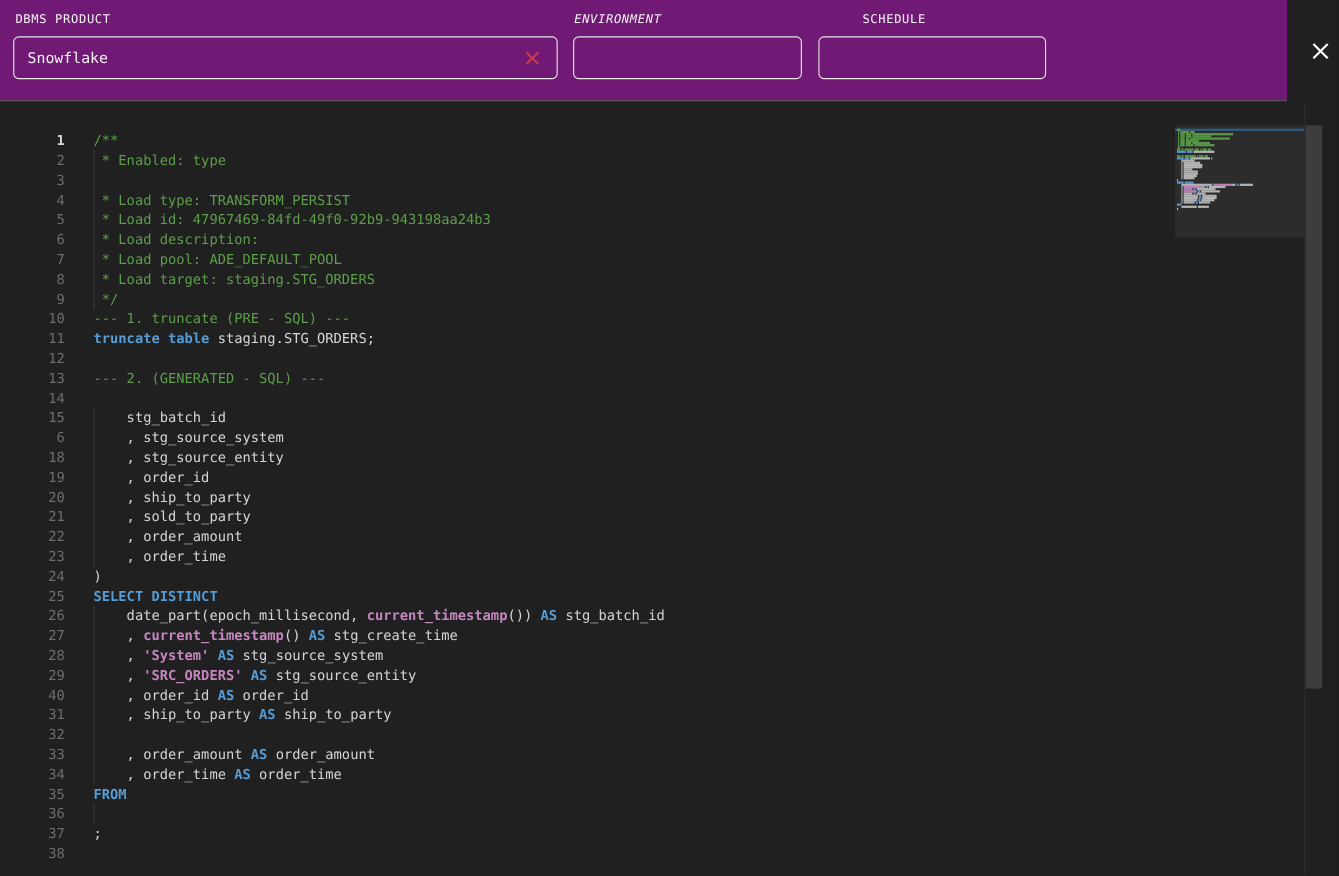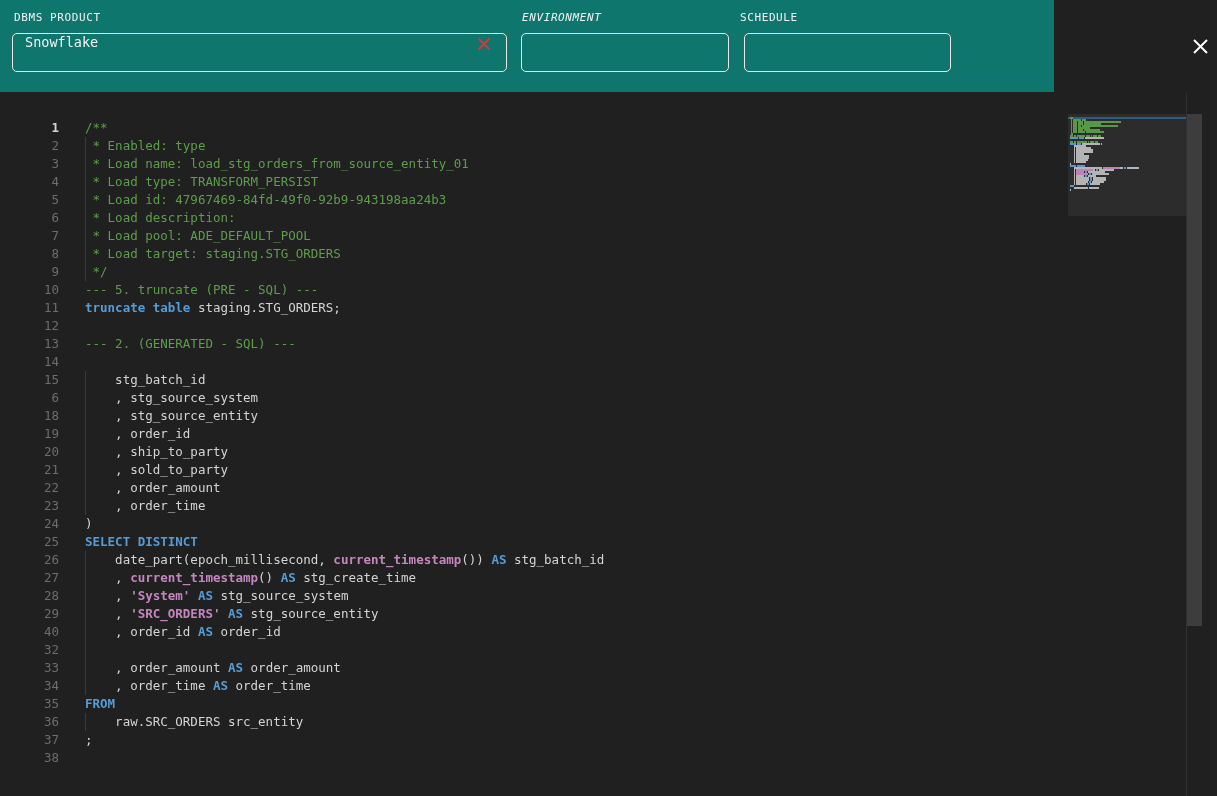--- a/index.html
+++ b/index.html
@@ -6,33 +6,33 @@
   html,body { width:1217px; height:796px; }
   body {
     position: relative;
     background: #202020;
     overflow: hidden;
     font-family: "DejaVu Sans Mono", monospace;
   }
 
   
   .header {
-    position: absolute; left:0; top:0; width:1054px; height:92px;
-    background:#0f766e; border-bottom:1px solid #55555a;
+    position: absolute; left:0; top:0; width:1170px; height:92px;
+    background:#701a75; border-bottom:1px solid #55555a;
   }
   .field-label {
     position:absolute; top:11px;
     font: 11px "DejaVu Sans Mono", monospace;
     letter-spacing:0.6px; color:#f2f2f2; white-space:pre;
   }
   .input-box {
     position:absolute; top:33px; height:39px;
     border:1.5px solid #e8e8e8; border-radius:5px;
     background:transparent;
-    display:flex; padding:0 12px;
+    display:flex; align-items:center; padding:0 12px;
   }
   .input-value {
     flex:1 1 auto;
     font: 13.5px "DejaVu Sans Mono", monospace;
     color:#f2f2f2; white-space:pre;
   }
   .clear-btn {
     flex:0 0 auto; width:20px; height:20px;
     display:flex; align-items:center; justify-content:center;
     background:none; border:none; cursor:pointer; padding:0;
@@ -126,72 +126,73 @@
         </svg>
       </span>
     </button>
   </div>
 
   <div class="field-label" style="left:522px;font-style:italic;">ENVIRONMENT</div>
   <div class="input-box" style="left:521px; width:208px;">
     <span class="input-value"></span>
   </div>
 
-  <div class="field-label" style="left:740px;">SCHEDULE</div>
+  <div class="field-label" style="left:784px;">SCHEDULE</div>
   <div class="input-box" style="left:744px; width:207px;">
     <span class="input-value"></span>
   </div>
 
 
   <button class="close-btn">
     <span style="display:flex;">
       <svg width="19" height="19" viewBox="0 0 19 19">
         <line x1="3" y1="3" x2="16" y2="16" stroke="#ffffff" stroke-width="2"></line>
         <line x1="16" y1="3" x2="3" y2="16" stroke="#ffffff" stroke-width="2"></line>
       </svg>
     </span>
   </button>
 </div>
 
 <div class="editor">
   <div class="code-lines">
       <div class="row"><span class="ln active">1</span><span class="codetext"><span class="tok-c">/**</span></span></div>
       <div class="row g"><span class="ln">2</span><span class="codetext"><span class="tok-c"> * Enabled: type</span></span></div>
-      <div class="row g"><span class="ln">3</span><span class="codetext"><span class="tok-c"> * Load name: load_stg_orders_from_source_entity_01</span></span></div>
+      <div class="row g"><span class="ln">3</span></div>
       <div class="row g"><span class="ln">4</span><span class="codetext"><span class="tok-c"> * Load type: TRANSFORM_PERSIST</span></span></div>
       <div class="row g"><span class="ln">5</span><span class="codetext"><span class="tok-c"> * Load id: 47967469-84fd-49f0-92b9-943198aa24b3</span></span></div>
       <div class="row g"><span class="ln">6</span><span class="codetext"><span class="tok-c"> * Load description:</span></span></div>
       <div class="row g"><span class="ln">7</span><span class="codetext"><span class="tok-c"> * Load pool: ADE_DEFAULT_POOL</span></span></div>
       <div class="row g"><span class="ln">8</span><span class="codetext"><span class="tok-c"> * Load target: staging.STG_ORDERS</span></span></div>
       <div class="row g"><span class="ln">9</span><span class="codetext"><span class="tok-c"> */</span></span></div>
-      <div class="row"><span class="ln">10</span><span class="codetext"><span class="tok-c">--- 5. truncate (PRE - SQL) ---</span></span></div>
+      <div class="row"><span class="ln">10</span><span class="codetext"><span class="tok-c">--- 1. truncate (PRE - SQL) ---</span></span></div>
       <div class="row"><span class="ln">11</span><span class="codetext"><span class="tok-k">truncate table</span><span class="tok-p"> staging.STG_ORDERS;</span></span></div>
       <div class="row"><span class="ln">12</span><span class="codetext"></span></div>
       <div class="row"><span class="ln">13</span><span class="codetext"><span class="tok-c">--- 2. (GENERATED - SQL) ---</span></span></div>
       <div class="row"><span class="ln">14</span></div>
       <div class="row g"><span class="ln">15</span><span class="codetext"><span class="tok-p">    stg_batch_id</span></span></div>
       <div class="row g"><span class="ln">6</span><span class="codetext"><span class="tok-p">    , stg_source_system</span></span></div>
       <div class="row g"><span class="ln">18</span><span class="codetext"><span class="tok-p">    , stg_source_entity</span></span></div>
       <div class="row g"><span class="ln">19</span><span class="codetext"><span class="tok-p">    , order_id</span></span></div>
       <div class="row g"><span class="ln">20</span><span class="codetext"><span class="tok-p">    , ship_to_party</span></span></div>
       <div class="row g"><span class="ln">21</span><span class="codetext"><span class="tok-p">    , sold_to_party</span></span></div>
       <div class="row g"><span class="ln">22</span><span class="codetext"><span class="tok-p">    , order_amount</span></span></div>
       <div class="row g"><span class="ln">23</span><span class="codetext"><span class="tok-p">    , order_time</span></span></div>
       <div class="row"><span class="ln">24</span><span class="codetext"><span class="tok-p">)</span></span></div>
       <div class="row"><span class="ln">25</span><span class="codetext"><span class="tok-k">SELECT DISTINCT</span></span></div>
       <div class="row g"><span class="ln">26</span><span class="codetext"><span class="tok-p">    date_part(epoch_millisecond, </span><span class="tok-f">current_timestamp</span><span class="tok-p">()) </span><span class="tok-k">AS</span><span class="tok-p"> stg_batch_id</span></span></div>
       <div class="row g"><span class="ln">27</span><span class="codetext"><span class="tok-p">    , </span><span class="tok-f">current_timestamp</span><span class="tok-p">() </span><span class="tok-k">AS</span><span class="tok-p"> stg_create_time</span></span></div>
       <div class="row g"><span class="ln">28</span><span class="codetext"><span class="tok-p">    , </span><span class="tok-s">'System'</span><span class="tok-p"> </span><span class="tok-k">AS</span><span class="tok-p"> stg_source_system</span></span></div>
       <div class="row g"><span class="ln">29</span><span class="codetext"><span class="tok-p">    , </span><span class="tok-s">'SRC_ORDERS'</span><span class="tok-p"> </span><span class="tok-k">AS</span><span class="tok-p"> stg_source_entity</span></span></div>
       <div class="row g"><span class="ln">40</span><span class="codetext"><span class="tok-p">    , order_id </span><span class="tok-k">AS</span><span class="tok-p"> order_id</span></span></div>
+      <div class="row g"><span class="ln">31</span><span class="codetext"><span class="tok-p">    , ship_to_party </span><span class="tok-k">AS</span><span class="tok-p"> ship_to_party</span></span></div>
       <div class="row g"><span class="ln">32</span></div>
       <div class="row g"><span class="ln">33</span><span class="codetext"><span class="tok-p">    , order_amount </span><span class="tok-k">AS</span><span class="tok-p"> order_amount</span></span></div>
       <div class="row g"><span class="ln">34</span><span class="codetext"><span class="tok-p">    , order_time </span><span class="tok-k">AS</span><span class="tok-p"> order_time</span></span></div>
       <div class="row"><span class="ln">35</span><span class="codetext"><span class="tok-k">FROM</span></span></div>
-      <div class="row g"><span class="ln">36</span><span class="codetext"><span class="tok-p">    raw.SRC_ORDERS src_entity</span></span></div>
+      <div class="row g"><span class="ln">36</span></div>
       <div class="row"><span class="ln">37</span><span class="codetext"><span class="tok-p">;</span></span></div>
       <div class="row"><span class="ln">38</span><span class="codetext"></span></div>
     </div>
 
   <div class="minimap">
     <div class="minimap-slider"></div>
     <div class="mini-current-line"></div>
     <div>
         <div class="mbar m-c" style="left: 2px; top: 24px; width: 3px;"></div>
         <div class="mbar m-c" style="left: 3px; top: 26px; width: 1px;"></div>

